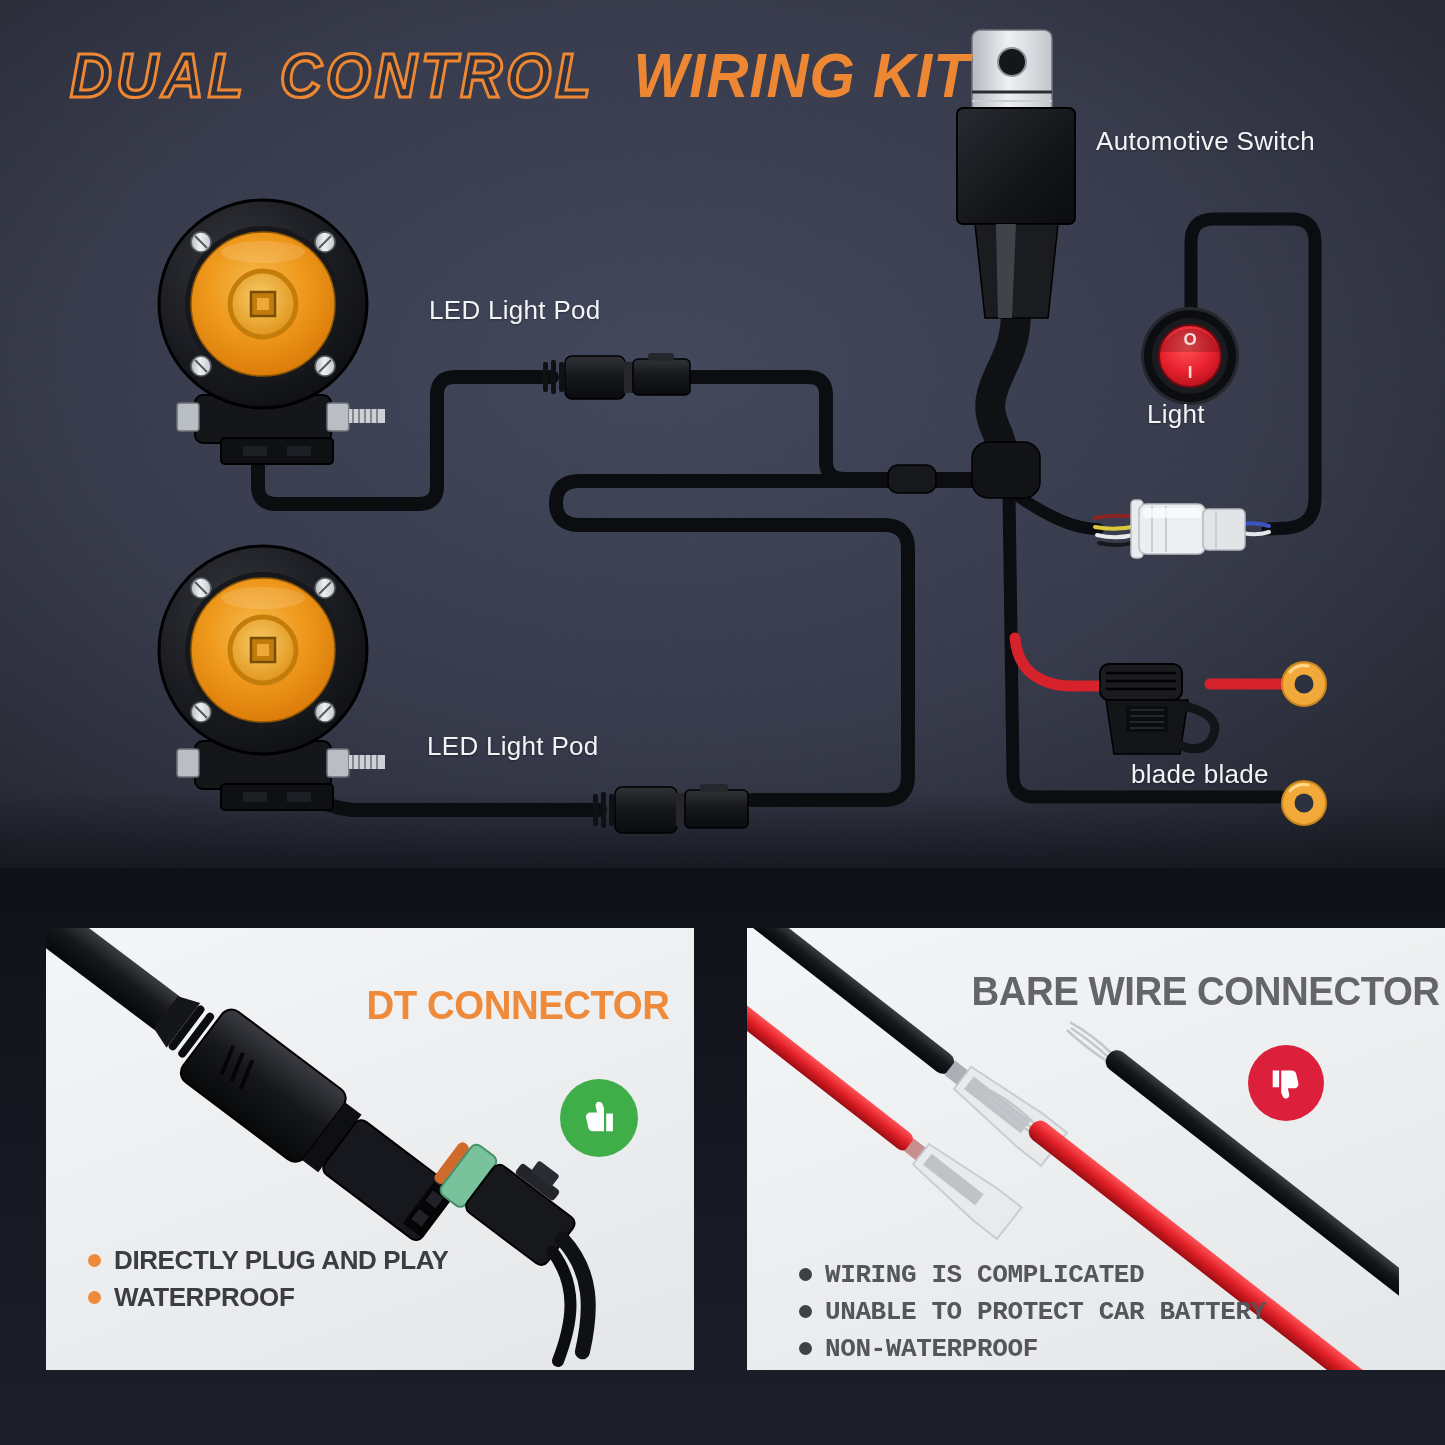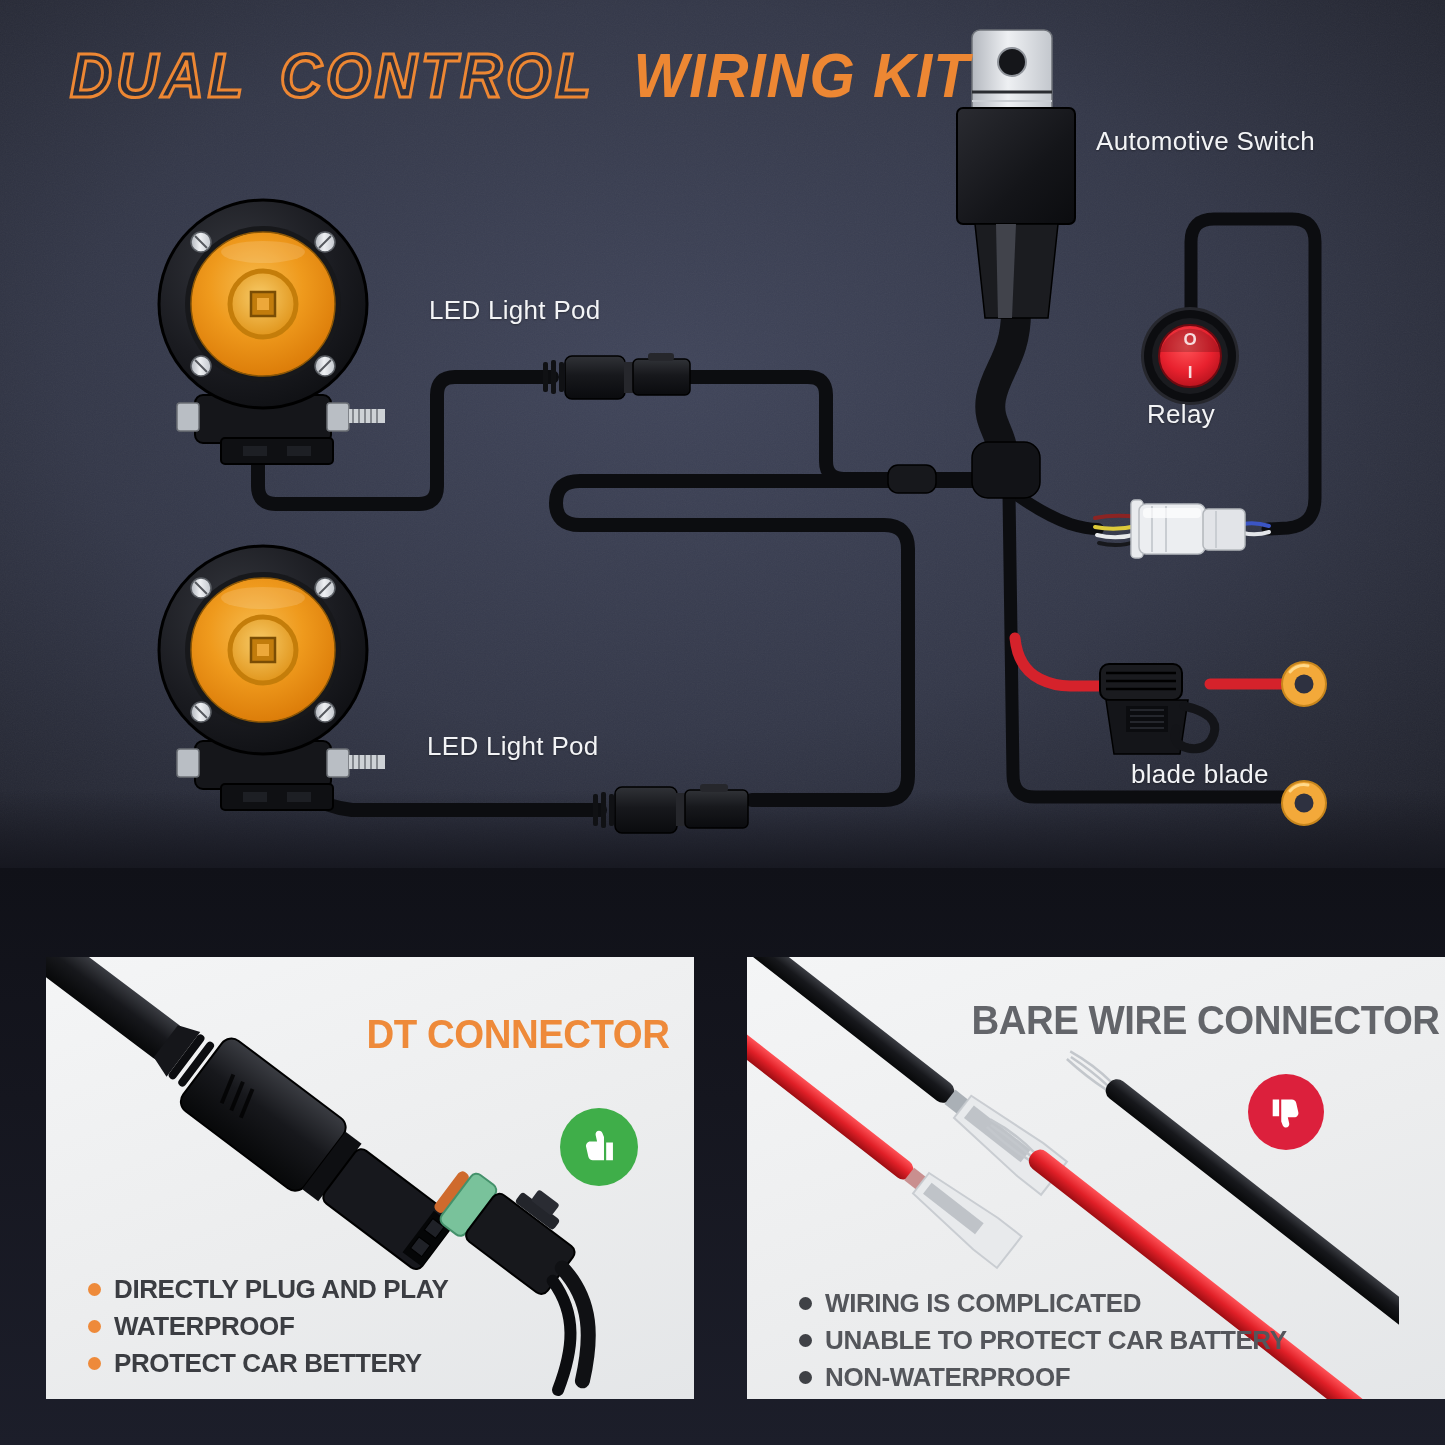--- a/index.html
+++ b/index.html
@@ -17,34 +17,34 @@
              font-style:italic;font-weight:700;font-size:60px;line-height:1.1;
              transform:scale(.97,1.04);transform-origin:left top;}
   .title-outline{color:rgba(18,20,28,.25);-webkit-text-stroke:3px #ED8733;
                  letter-spacing:4px;word-spacing:14px;}
   .title-solid{color:#ED8733;margin-left:40px;letter-spacing:1px;}
 
   
   .bottom-band{position:absolute;left:0;top:868px;width:1445px;height:577px;
                background:linear-gradient(180deg,#101118 0%,#15161f 40%,#1c1e2a 100%);}
   .panel{position:absolute;top:928px;height:442px;overflow:hidden;
-         background:linear-gradient(160deg,#f4f5f6 0%,#ecedee 55%,#e4e6e8 100%);margin-top:29px;}
+         background:linear-gradient(160deg,#f4f5f6 0%,#ecedee 55%,#e4e6e8 100%);}
   .panel.dt{left:46px;width:648px;}
   .panel.bare{left:747px;width:708px;}
   .panel-art{position:absolute;left:0;top:0;}
   .panel-title{position:absolute;font-weight:700;font-size:40px;white-space:nowrap;
                letter-spacing:-.5px;transform:scale(.96,1.02);transform-origin:right top;}
   .dt .panel-title{right:25px;top:54px;color:#EE8A3A;}
   .bare .panel-title{right:15px;top:40px;color:#63656a;}
   .verdict{position:absolute;border-radius:50%;display:flex;align-items:center;justify-content:center;}
   .verdict.green{left:514px;top:151px;width:78px;height:78px;background:#3FAE49;}
   .verdict.red{left:501px;top:117px;width:76px;height:76px;background:#DC203C;}
   .bullets{position:absolute;list-style:none;margin:0;padding:0;}
   .dt .bullets{left:42px;top:314px;}
-  .bare .bullets{left:52px;top:328px;}
+  .bare .bullets{left:52px;top:328px;font-family:Liberation Mono, monospace;}
   .bullets li{display:flex;align-items:center;gap:13px;height:37px;
               font-weight:700;font-size:26px;letter-spacing:-.4px;white-space:nowrap;}
   .dt .bullets li{color:#3b3d42;}
   .bare .bullets li{color:#54565b;}
   .dot{width:13px;height:13px;border-radius:50%;flex:0 0 auto;}
   .dt .dot{background:#EE8A3A;}
   .bare .dot{background:#3f4146;}
 </style>
 </head>
 <body>
@@ -299,21 +299,21 @@
       <circle cx="1304" cy="803" r="9.5" fill="#2e3140"></circle>
       <path d="M1290,791 a19,19 0 0 1 18,-6" fill="none" stroke="#ffd98a" stroke-width="3" stroke-linecap="round"></path>
     </g>
   </svg>
 
   <div class="title-row">
     <span class="title-outline">DUAL CONTROL</span><span class="title-solid">WIRING KIT</span>
   </div>
 
   <div class="overlay-label" style="left:1096px;top:126px">Automotive Switch</div>
-  <div class="overlay-label" style="left:1147px;top:399px">Relay</div>
+  <div class="overlay-label" style="left:1147px;top:399px">Light</div>
   <div class="overlay-label" style="left:1131px;top:759px">blade blade</div>
   <div class="overlay-label" style="left:429px;top:295px">LED Light Pod</div>
   <div class="overlay-label" style="left:427px;top:731px">LED Light Pod</div>
 
   <div class="bottom-band"></div>
 
   <div class="panel dt">
     <svg class="panel-art" width="648" height="442" viewBox="0 0 648 442">
       <defs>
         <linearGradient id="gBlk" x1="0" y1="0" x2="0" y2="1">
@@ -359,24 +359,20 @@
     </div>
     <ul class="bullets">
       <li>
           <span class="dot"></span>
           <span>DIRECTLY PLUG AND PLAY</span>
         </li>
       <li>
           <span class="dot"></span>
           <span>WATERPROOF</span>
         </li>
-      <li>
-          <span class="dot"></span>
-          <span>PROTECT CAR BETTERY</span>
-        </li>
     </ul>
   </div>
 
   <div class="panel bare">
     <svg class="panel-art" width="652" height="442" viewBox="0 0 652 442">
       <defs>
         <linearGradient id="gRed" x1="0" y1="0" x2="0" y2="1">
           <stop offset="0%" stop-color="#ff5156"></stop>
             <stop offset="50%" stop-color="#e01f27"></stop>
             <stop offset="100%" stop-color="#9c0d12"></stop>

